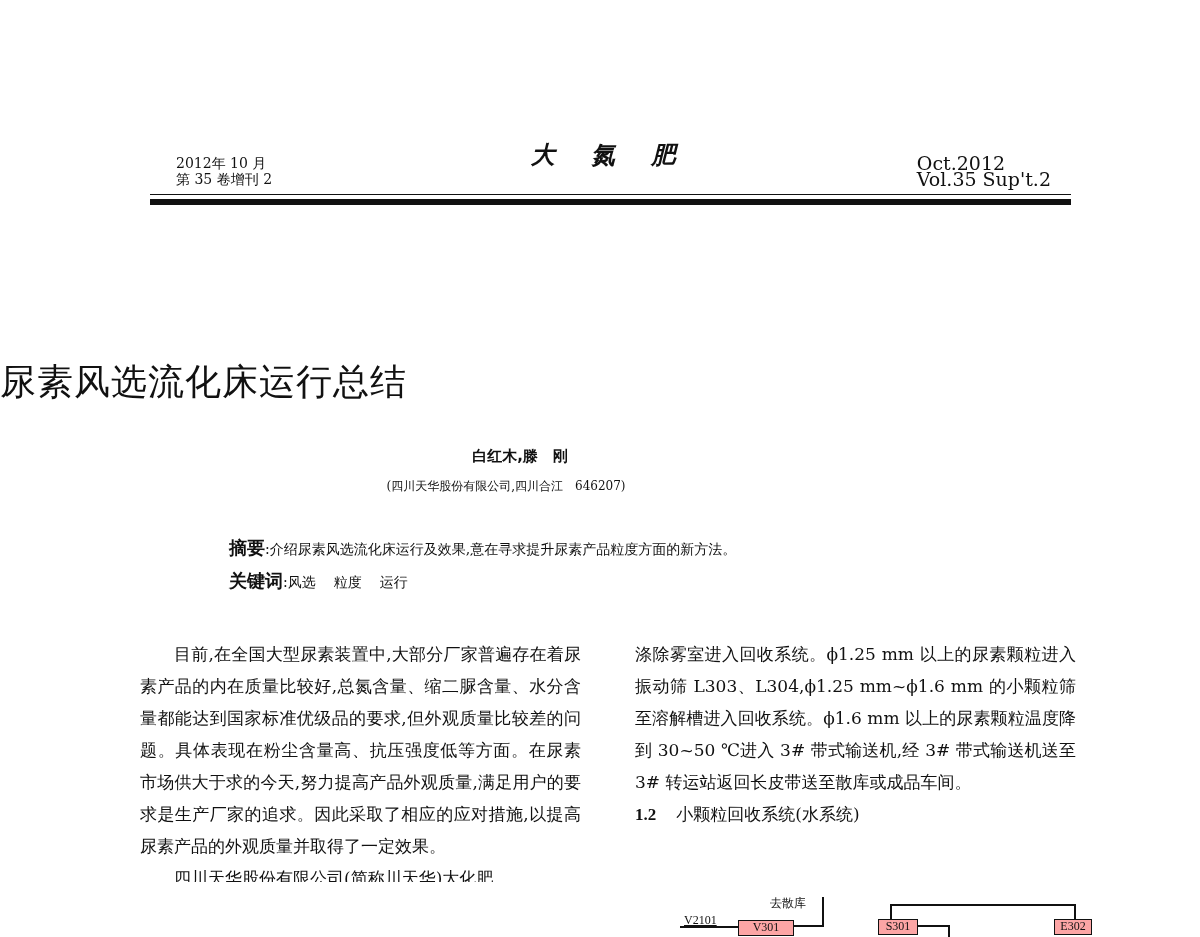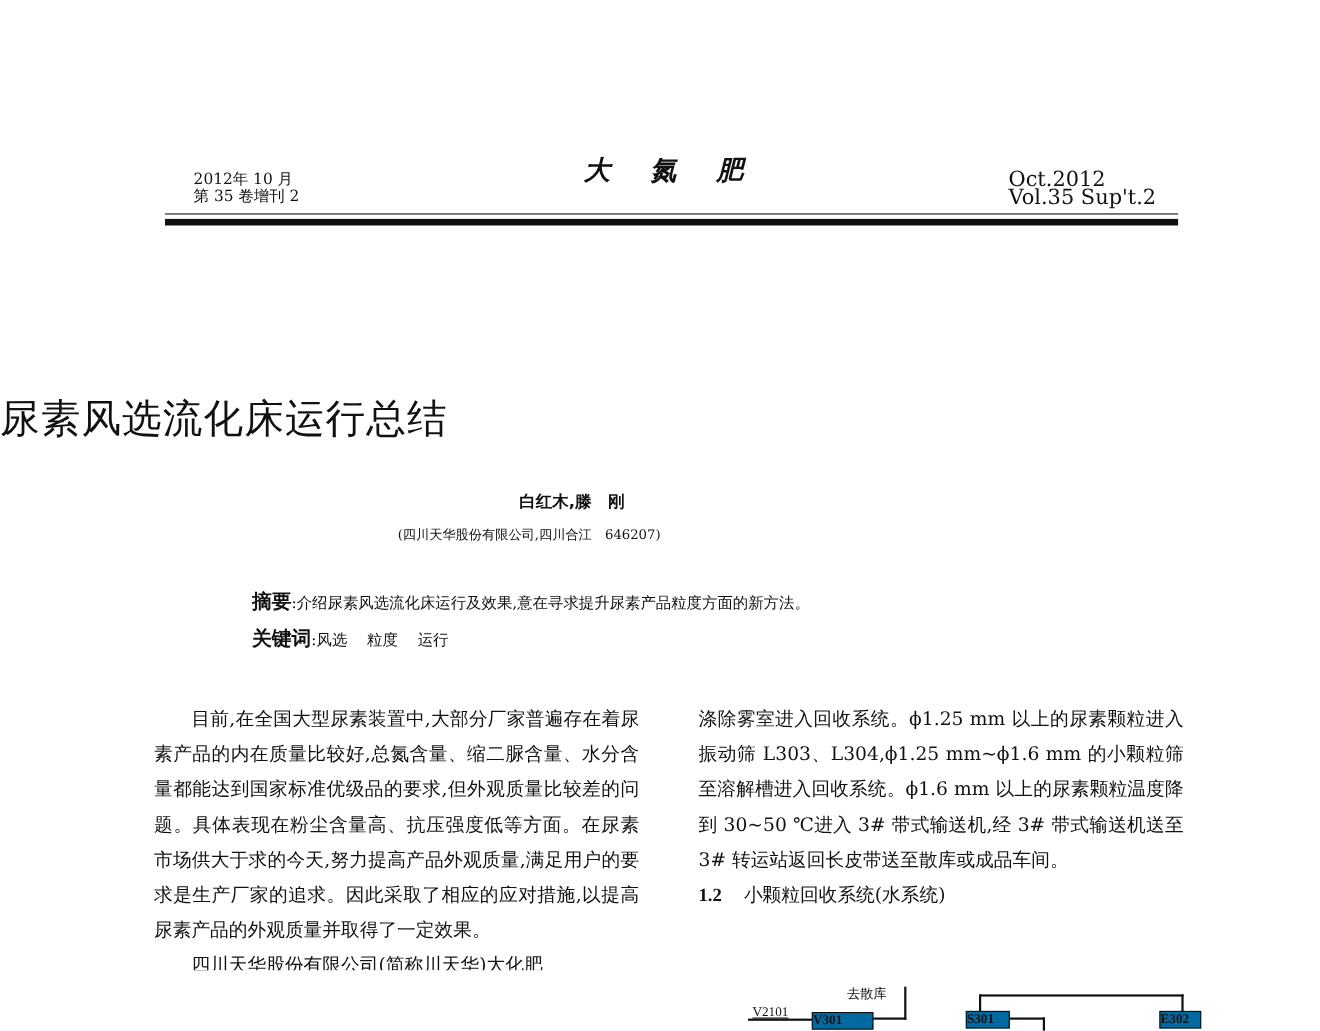--- a/index.html
+++ b/index.html
@@ -12,34 +12,34 @@
   .abs { position: absolute; }
   .hdr-left { left: 176px; top: 155px; font-size: 14px; line-height: 16px; color: #111; }
   .hdr-right { right: 149px; top: 155px; font-size: 19px; line-height: 16px; text-align: left; color: #111; }
   .hdr-center { left: 440px; width: 340px; top: 140px; text-align: center; }
   .hdr-logo { font-size: 24px; font-weight: bold; letter-spacing: 14px; line-height: 30px; font-family: "DejaVu Serif", serif; font-style: italic; }
   .hdr-sub { font-size: 14px; line-height: 16px; font-family: "Liberation Serif", serif; margin-top: 2px; }
   .rule-thin { left: 150px; width: 921px; top: 194px; height: 1px; background: #111; }
   .rule-thick { left: 150px; width: 921px; top: 199px; height: 6px; background: #111; }
   .title { left: 0; width: 1200px; top: 360px; text-align: left; font-family: "DejaVu Sans", sans-serif; font-size: 36px; line-height: 44px; letter-spacing: 1px; color: #111; }
   .authors { left: 0; width: 1040px; top: 446px; text-align: center; font-family: "DejaVu Sans", sans-serif; font-weight: bold; font-size: 15px; line-height: 20px; }
-  .affil { left: 0; width: 962px; top: 478px; text-align: center; font-size: 12px; line-height: 16px; }
+  .affil { left: 0; width: 962px; top: 478px; text-align: center; font-size: 12px; line-height: 16px; padding-left: 25px; }
   .abstract { left: 229px; top: 539px; font-size: 14px; line-height: 18px; }
   .keywords { left: 229px; top: 572px; font-size: 14px; line-height: 18px; }
   .kw-label { font-weight: bold; font-family: "DejaVu Sans", sans-serif; font-size: 18px; }
   .kw-item { margin-right: 18px; }
   .col { top: 638px; width: 441px; font-size: 17px; line-height: 32px; text-align: justify; }
   .col-left { left: 140px; }
   .col-right { left: 635px; }
   .col p { margin: 0; }
   .indent { text-indent: 2em; }
   .sec-head { font-weight: normal; }
   .sec-num { font-weight: bold; margin-right: 20px; font-family: "Liberation Serif", serif; }
   .diagram { left: 680px; top: 895px; width: 400px; height: 42px; }
-  .diagram .box { position: absolute; border: 1.5px solid #111; font-family: "Liberation Serif", serif; font-size: 12px; line-height: 13px; text-align: left; background: #0369a1; font-weight: bold; }
+  .diagram .box { position: absolute; border: 1.5px solid #111; font-family: "Liberation Serif", serif; font-size: 12px; line-height: 13px; text-align: center; background: #fca5a5; }
   .diagram .lbl { position: absolute; font-family: "Liberation Serif", serif; font-size: 12px; }
   .diagram .line { position: absolute; background: #111; }
   .cut { overflow: hidden; height: 14px; }
 </style>
 </head>
 <body>
 
 <div class="abs hdr-left">
   <div>2012年 10 月</div>
   <div>第 35 卷增刊 2</div>

